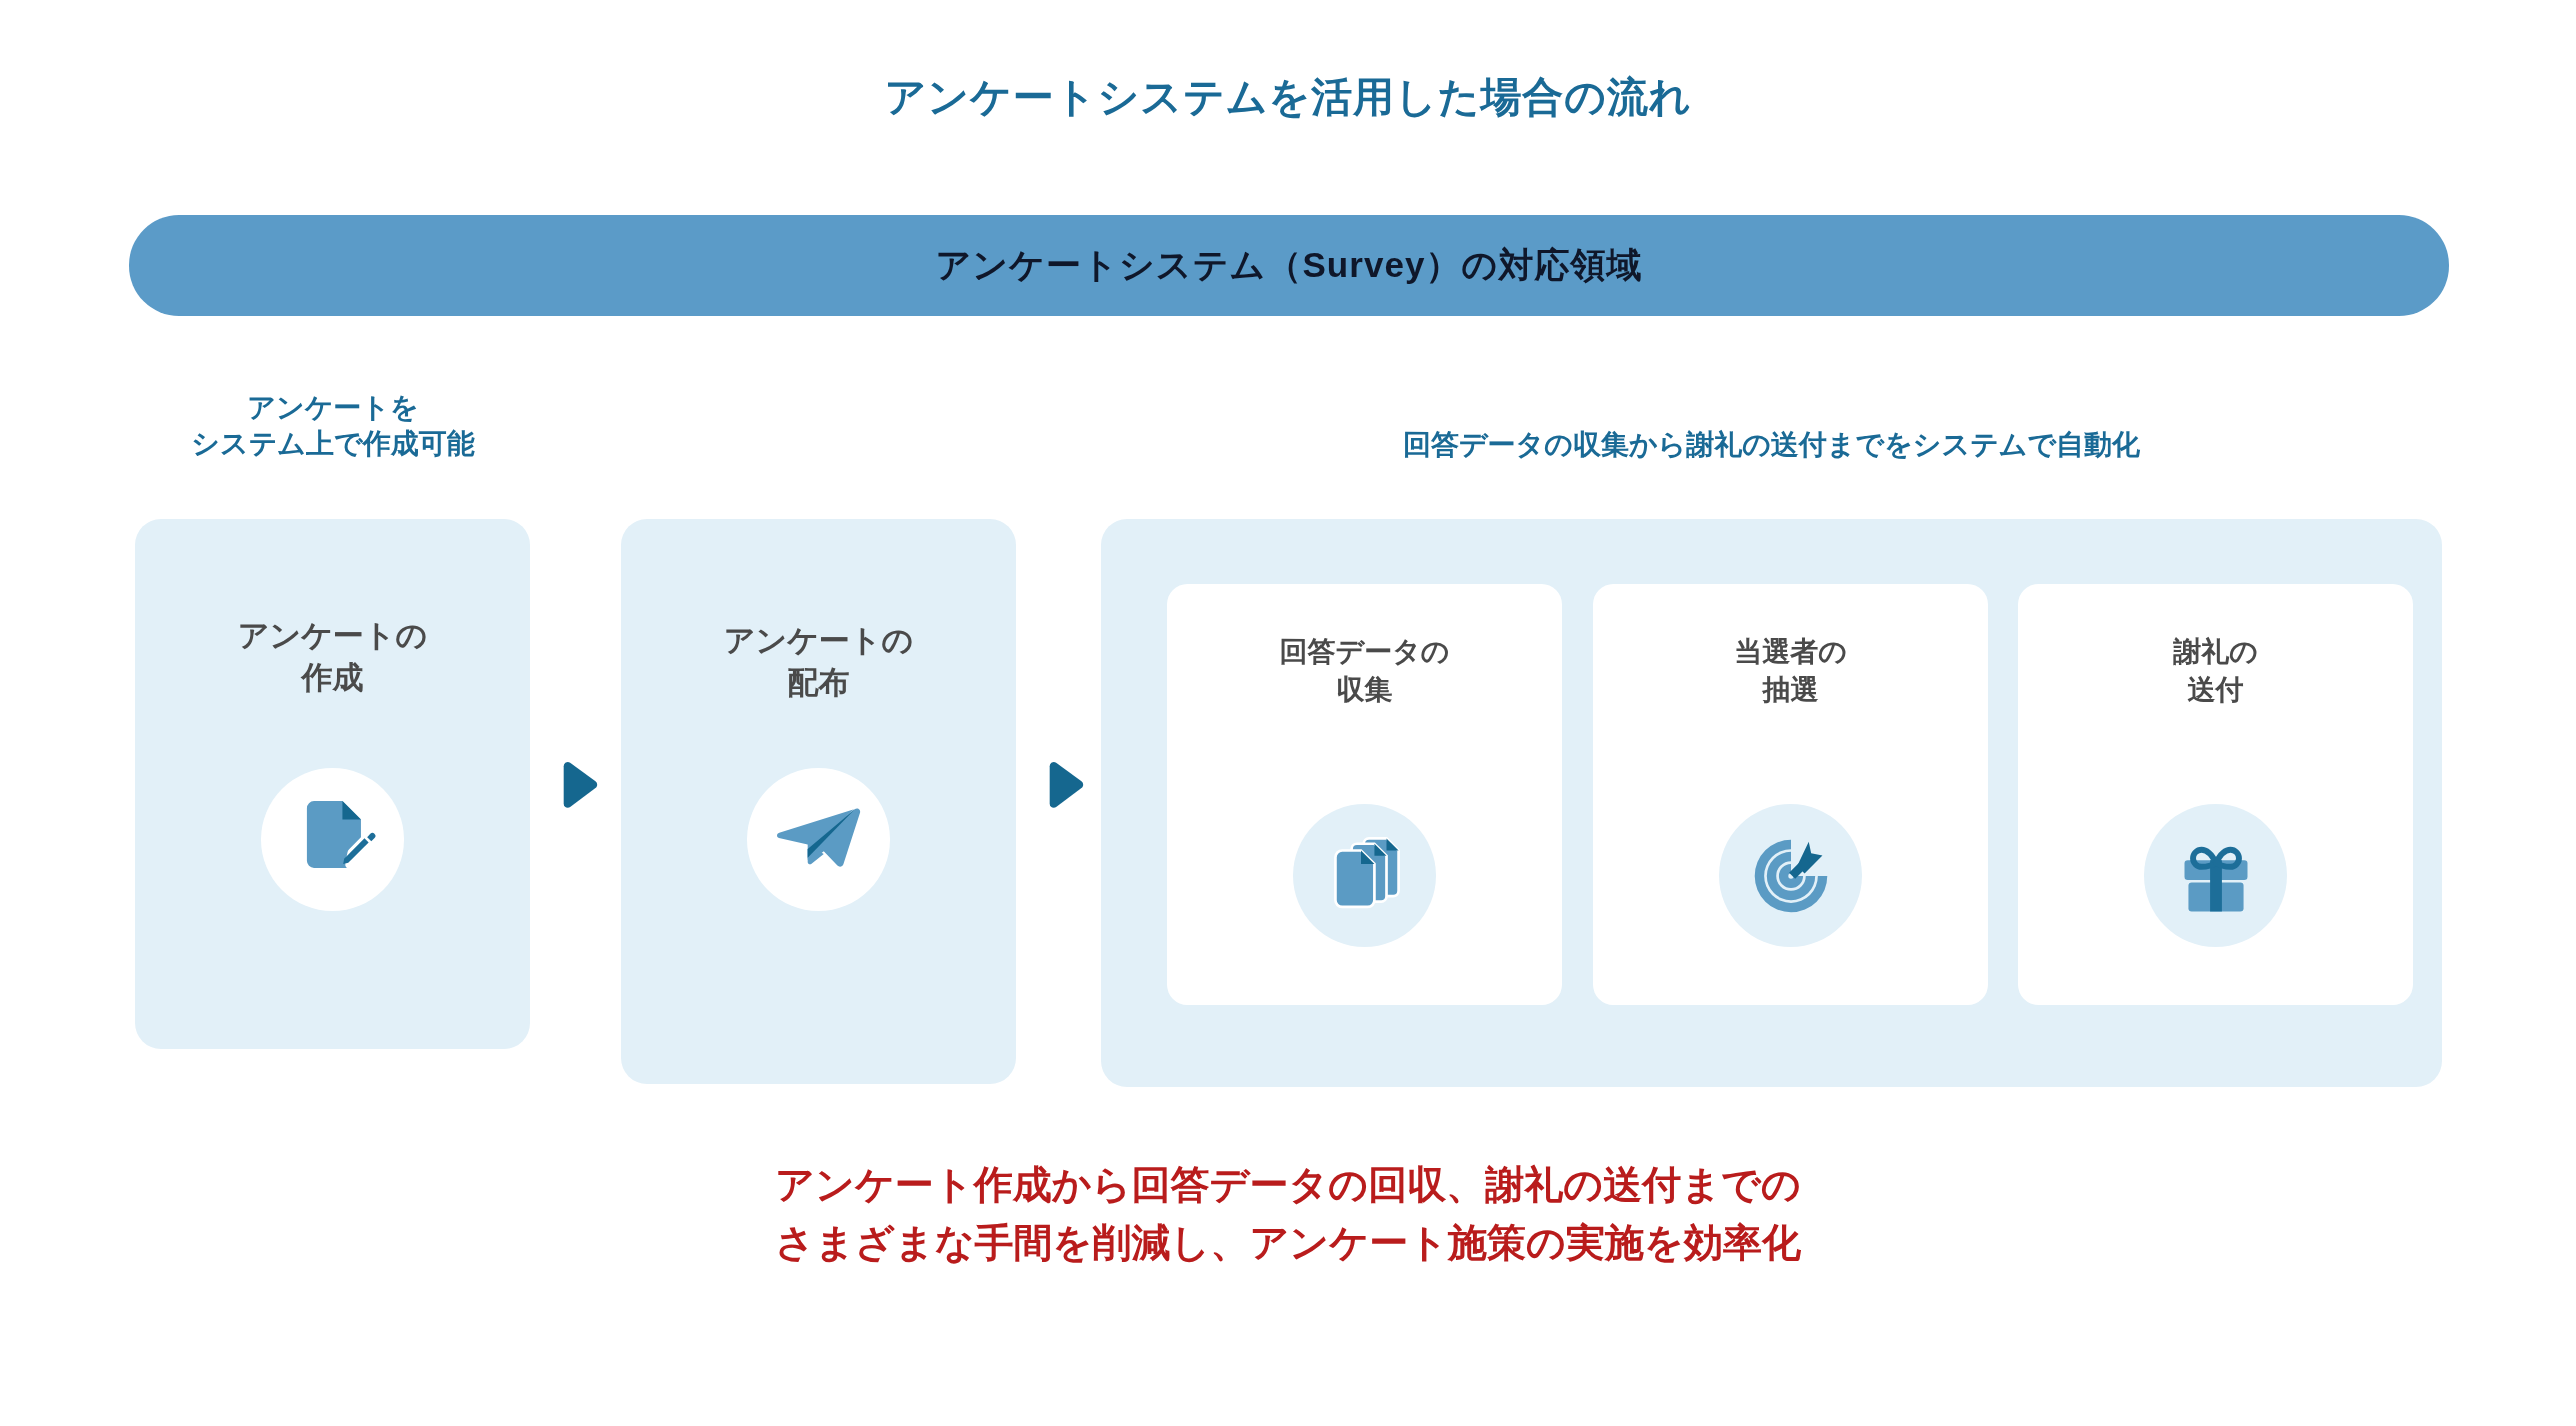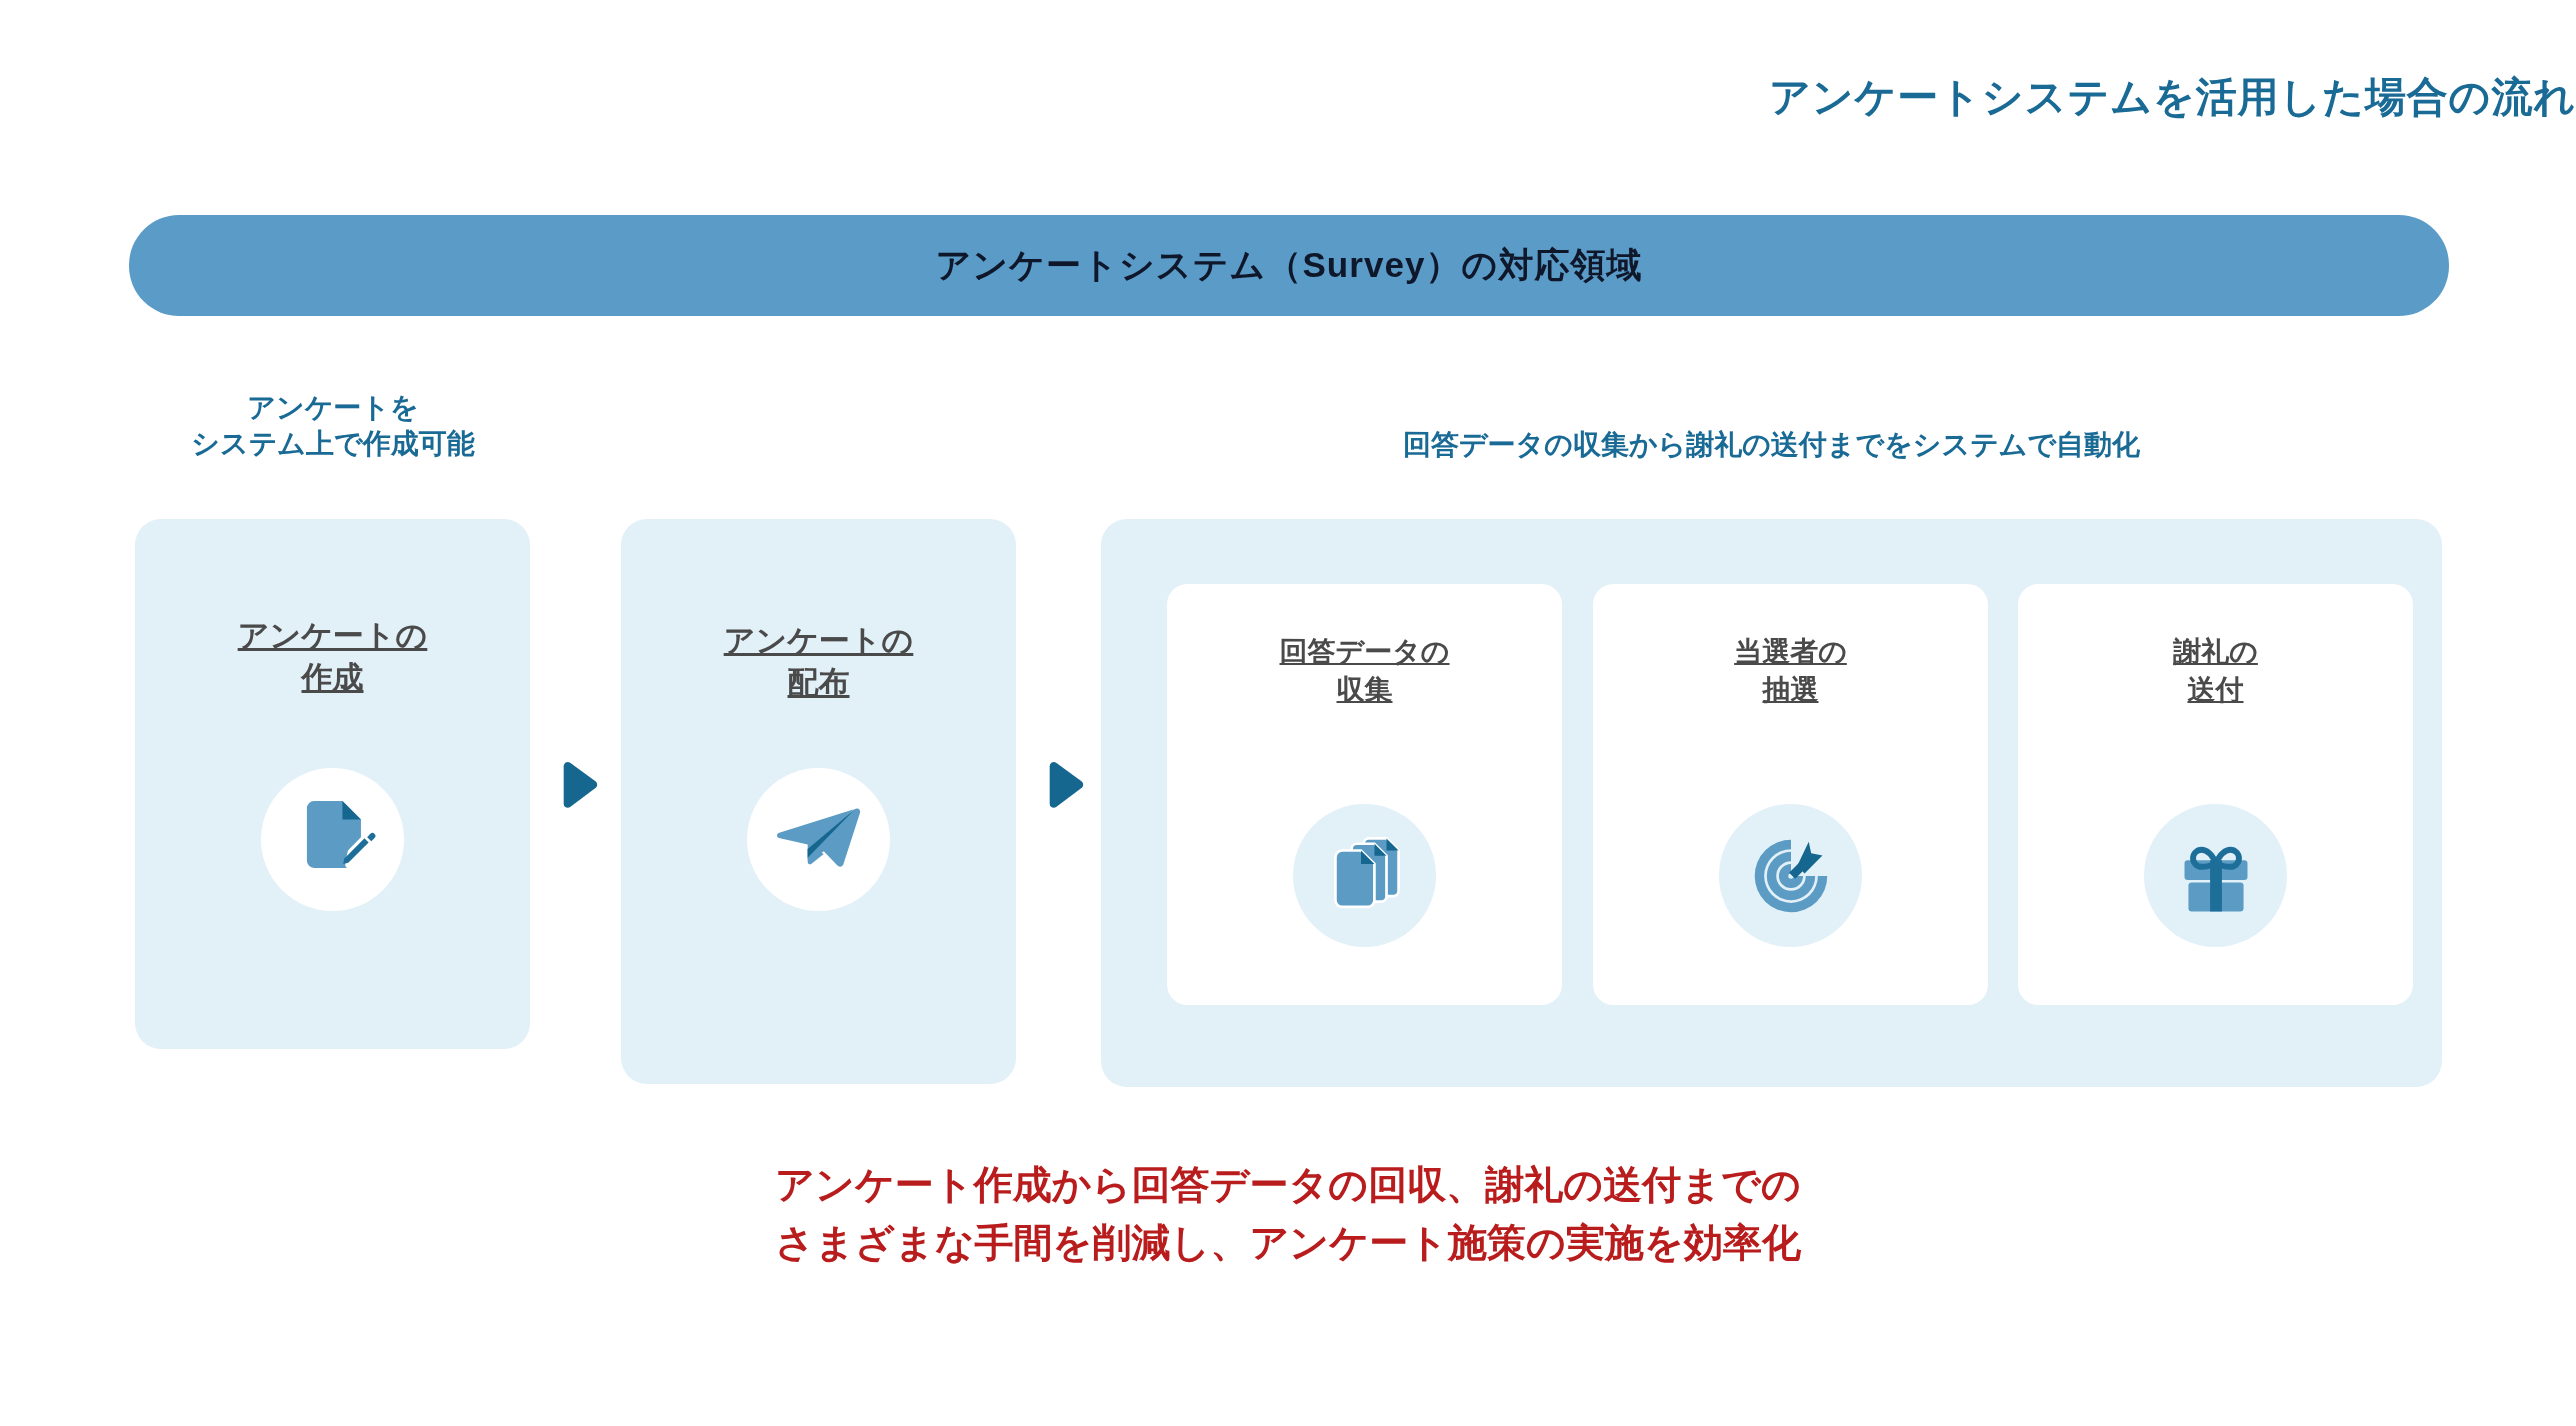--- a/index.html
+++ b/index.html
@@ -18,21 +18,21 @@
     background: #ffffff;
     overflow: hidden;
   }
 
   
   #title {
     position: absolute;
     left: 0;
     top: 73px;
     width: 2576px;
-    text-align: right;
+    text-align: center;
     font-size: 41px;
     font-weight: 700;
     color: #1a6a96;
     letter-spacing: 0.02em;
     line-height: 1.2;
     white-space: nowrap;
   }
 
   
   #banner {
@@ -92,21 +92,20 @@
   .step-label {
     position: absolute;
     left: 0;
     width: 100%;
     text-align: center;
     color: #4a4a4a;
     font-weight: 700;
     font-size: 31px;
     line-height: 1.34;
     white-space: pre-line;
-    text-decoration: underline;
   }
   #step-card-1 .step-label { top: 96px; }
   #step-card-2 .step-label { top: 101px; }
 
   
   .icon-badge {
     position: absolute;
     border-radius: 50%;
     display: flex;
     align-items: center;

